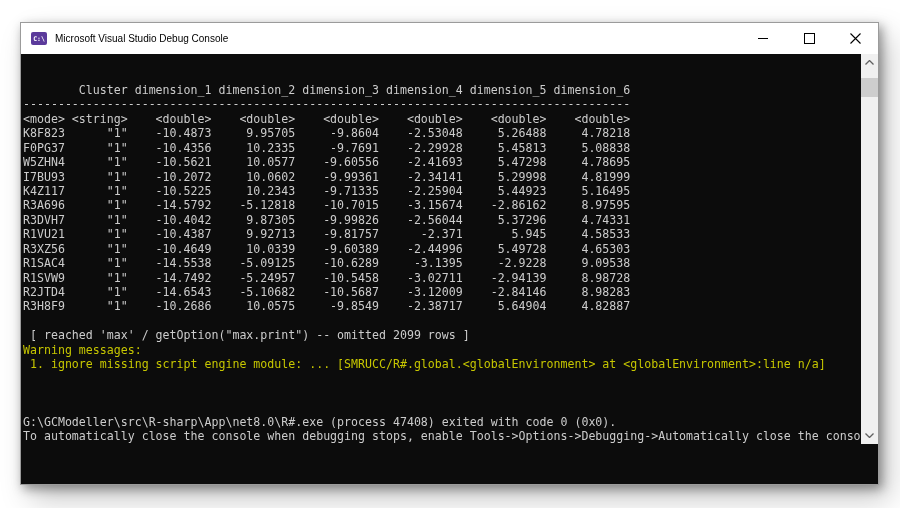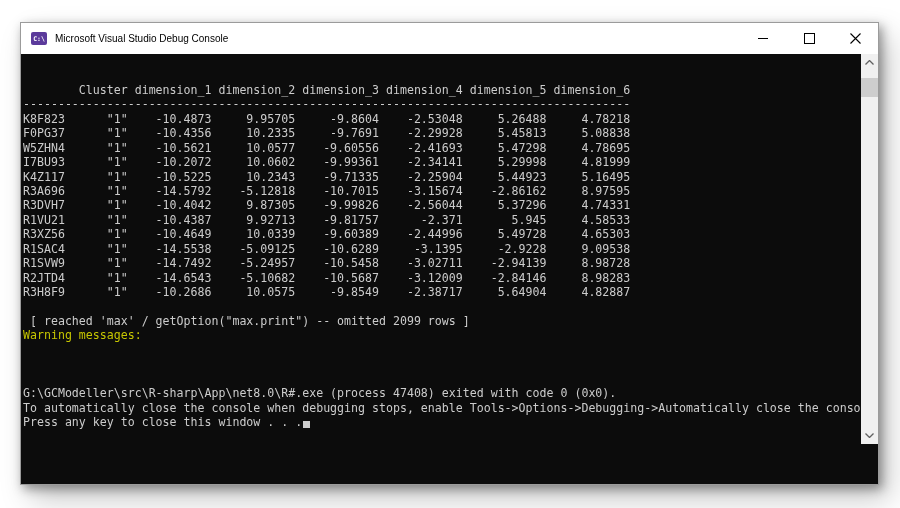--- a/index.html
+++ b/index.html
@@ -51,36 +51,38 @@
         </svg>
       </div>
     </div>
   </div>
   <div class="console" style="background: rgb(12, 12, 12);">
     <div class="output">
         <div class="line" style="color: rgb(204, 204, 204);"></div>
         <div class="line" style="color: rgb(204, 204, 204);"></div>
         <div class="line" style="color: rgb(204, 204, 204);">        Cluster dimension_1 dimension_2 dimension_3 dimension_4 dimension_5 dimension_6</div>
         <div class="line" style="color: rgb(204, 204, 204);">---------------------------------------------------------------------------------------</div>
+        <div class="line" style="color: rgb(204, 204, 204);">&lt;mode&gt; &lt;string&gt;    &lt;double&gt;    &lt;double&gt;    &lt;double&gt;    &lt;double&gt;    &lt;double&gt;    &lt;double&gt;</div>
         <div class="line" style="color: rgb(204, 204, 204);">K8F823      "1"    -10.4873     9.95705     -9.8604    -2.53048     5.26488     4.78218</div>
         <div class="line" style="color: rgb(204, 204, 204);">F0PG37      "1"    -10.4356     10.2335     -9.7691    -2.29928     5.45813     5.08838</div>
         <div class="line" style="color: rgb(204, 204, 204);">W5ZHN4      "1"    -10.5621     10.0577    -9.60556    -2.41693     5.47298     4.78695</div>
         <div class="line" style="color: rgb(204, 204, 204);">I7BU93      "1"    -10.2072     10.0602    -9.99361    -2.34141     5.29998     4.81999</div>
         <div class="line" style="color: rgb(204, 204, 204);">K4Z117      "1"    -10.5225     10.2343    -9.71335    -2.25904     5.44923     5.16495</div>
         <div class="line" style="color: rgb(204, 204, 204);">R3A696      "1"    -14.5792    -5.12818    -10.7015    -3.15674    -2.86162     8.97595</div>
         <div class="line" style="color: rgb(204, 204, 204);">R3DVH7      "1"    -10.4042     9.87305    -9.99826    -2.56044     5.37296     4.74331</div>
         <div class="line" style="color: rgb(204, 204, 204);">R1VU21      "1"    -10.4387     9.92713    -9.81757      -2.371       5.945     4.58533</div>
         <div class="line" style="color: rgb(204, 204, 204);">R3XZ56      "1"    -10.4649     10.0339    -9.60389    -2.44996     5.49728     4.65303</div>
         <div class="line" style="color: rgb(204, 204, 204);">R1SAC4      "1"    -14.5538    -5.09125    -10.6289     -3.1395     -2.9228     9.09538</div>
         <div class="line" style="color: rgb(204, 204, 204);">R1SVW9      "1"    -14.7492    -5.24957    -10.5458    -3.02711    -2.94139     8.98728</div>
         <div class="line" style="color: rgb(204, 204, 204);">R2JTD4      "1"    -14.6543    -5.10682    -10.5687    -3.12009    -2.84146     8.98283</div>
         <div class="line" style="color: rgb(204, 204, 204);">R3H8F9      "1"    -10.2686     10.0575     -9.8549    -2.38717     5.64904     4.82887</div>
         <div class="line" style="color: rgb(204, 204, 204);"></div>
         <div class="line" style="color: rgb(204, 204, 204);"> [ reached 'max' / getOption("max.print") -- omitted 2099 rows ]</div>
         <div class="line" style="color: rgb(198, 198, 0);">Warning messages:</div>
+        <div class="line" style="color: rgb(198, 198, 0);"> 1. ignore missing script engine module: ... [SMRUCC/R#.global.&lt;globalEnvironment&gt; at &lt;globalEnvironment&gt;:line n/a]</div>
         <div class="line" style="color: rgb(204, 204, 204);"></div>
         <div class="line" style="color: rgb(204, 204, 204);"></div>
         <div class="line" style="color: rgb(204, 204, 204);"></div>
         <div class="line" style="color: rgb(204, 204, 204);">G:\GCModeller\src\R-sharp\App\net8.0\R#.exe (process 47408) exited with code 0 (0x0).</div>
         <div class="line" style="color: rgb(204, 204, 204);">To automatically close the console when debugging stops, enable Tools-&gt;Options-&gt;Debugging-&gt;Automatically close the conso</div>
         <div class="line" style="color: rgb(204, 204, 204);">Press any key to close this window . . .<span class="cursor" style="background: rgb(204, 204, 204);"></span></div>
       </div>
     <div class="scrollbar">
       <div class="sb-btn top">
         <svg width="9" height="5" viewBox="0 0 9 5">

